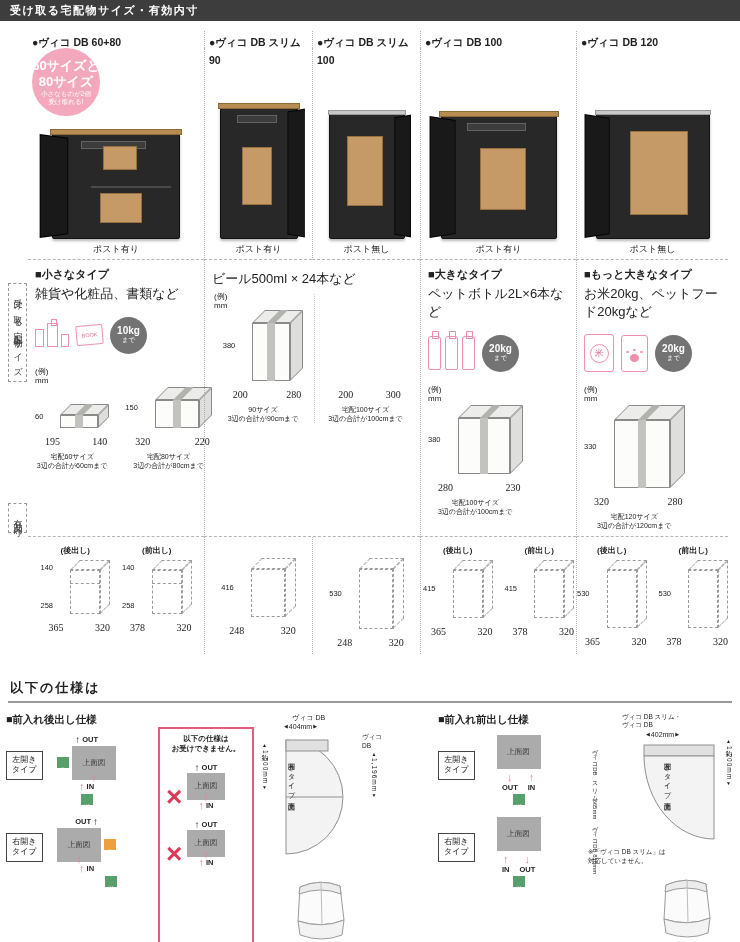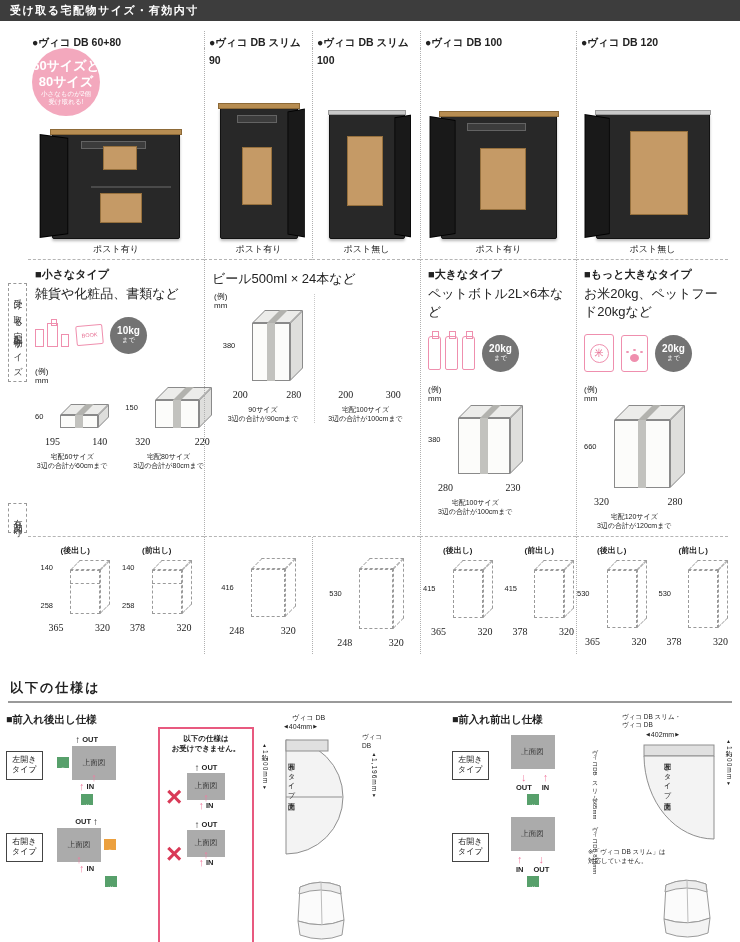--- a/index.html
+++ b/index.html
@@ -116,21 +116,21 @@
 
   .footnote { font-size:8px; margin:5px 0 0 20px; }
 
   
   .stylebar { margin:24px 8px 0; border-bottom:2px solid #9a9a9a; padding:0 0 4px 2px; }
   .stylebar span { font-size:13px; font-weight:bold; letter-spacing:2px; }
 
   .styles { position:relative; height:240px; margin-top:10px; }
   .sblock { position:absolute; top:0; }
   .bo { left:6px; width:152px; }
-  .fo { left:452px; width:136px; }
+  .fo { left:438px; width:136px; }
   .sbtitle { font-size:10.5px; font-weight:bold; margin-bottom:8px; white-space:nowrap; }
   .sbrow { display:flex; gap:6px; margin-bottom:12px; align-items:flex-start; }
   .typebox { border:1px solid #444; font-size:8px; padding:3px 5px; line-height:1.35; text-align:center;
              margin-top:16px; display:flex; flex-direction:column; flex:none; }
   .odiag { display:flex; flex-direction:column; align-items:center; width:76px; }
   .odline { display:flex; align-items:center; gap:2px; font-size:7.5px; font-weight:bold; }
   .arr { font-weight:bold; line-height:1; }
   .arr.k { color:#222; font-size:10px; }
   .arr.p { color:#f07ca0; font-size:11px; }
   .odmid { display:flex; align-items:center; gap:3px; margin:1px 0; }
@@ -411,21 +411,21 @@
             <span class="w2">まで</span>
           </div>
         </div>
         <div class="rei">
           <span>(例)</span><br>
           <span>mm</span>
         </div>
         <div class="figs">
           <div class="dimfig">
             <div class="fmain">
-              <span class="dh">660</span>
+              <span class="dh">330</span>
               <div class="b3" style="--w:56px;--h:68px;--d:15px;">
                   <i class="bt"></i>
                   <i class="bs"></i>
                   <i class="bf"></i>
                   <i class="tt"></i>
                   <i class="tf"></i>
                 </div>
             </div>
             <div class="dwd">
                 <span>320</span>

